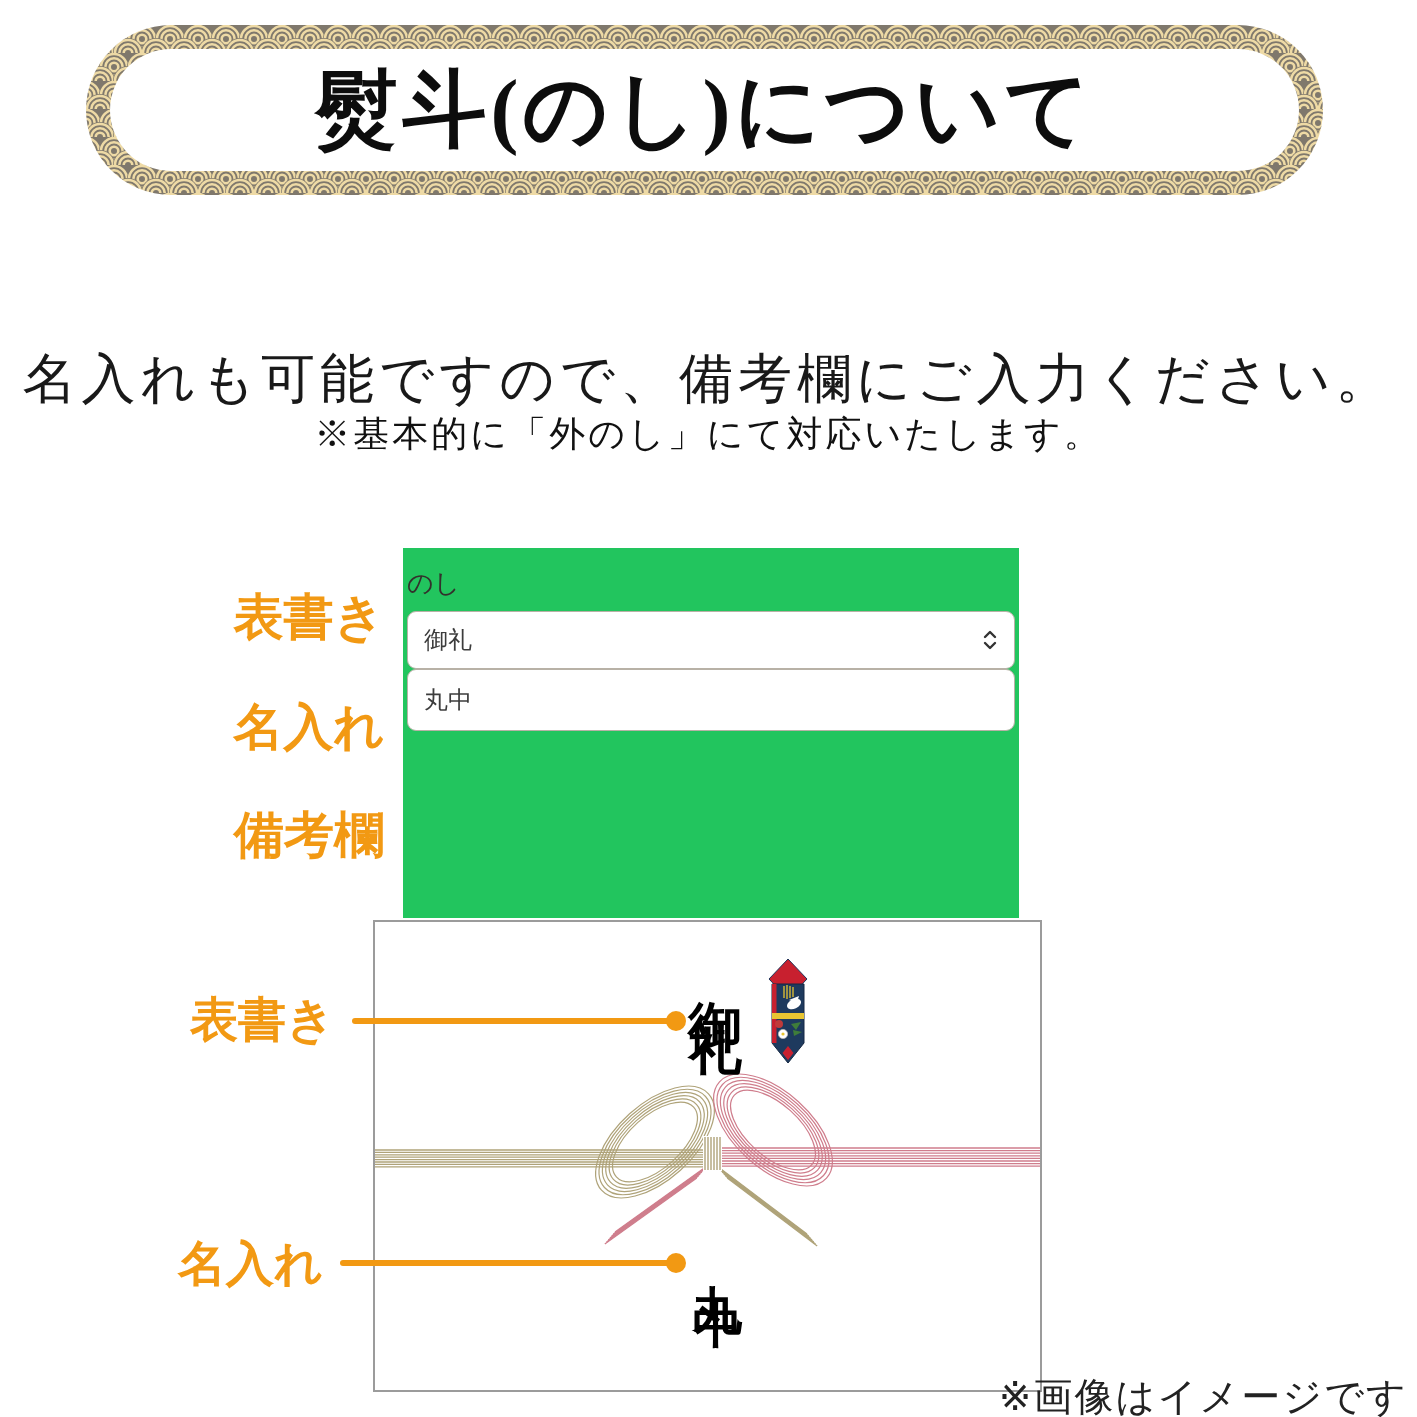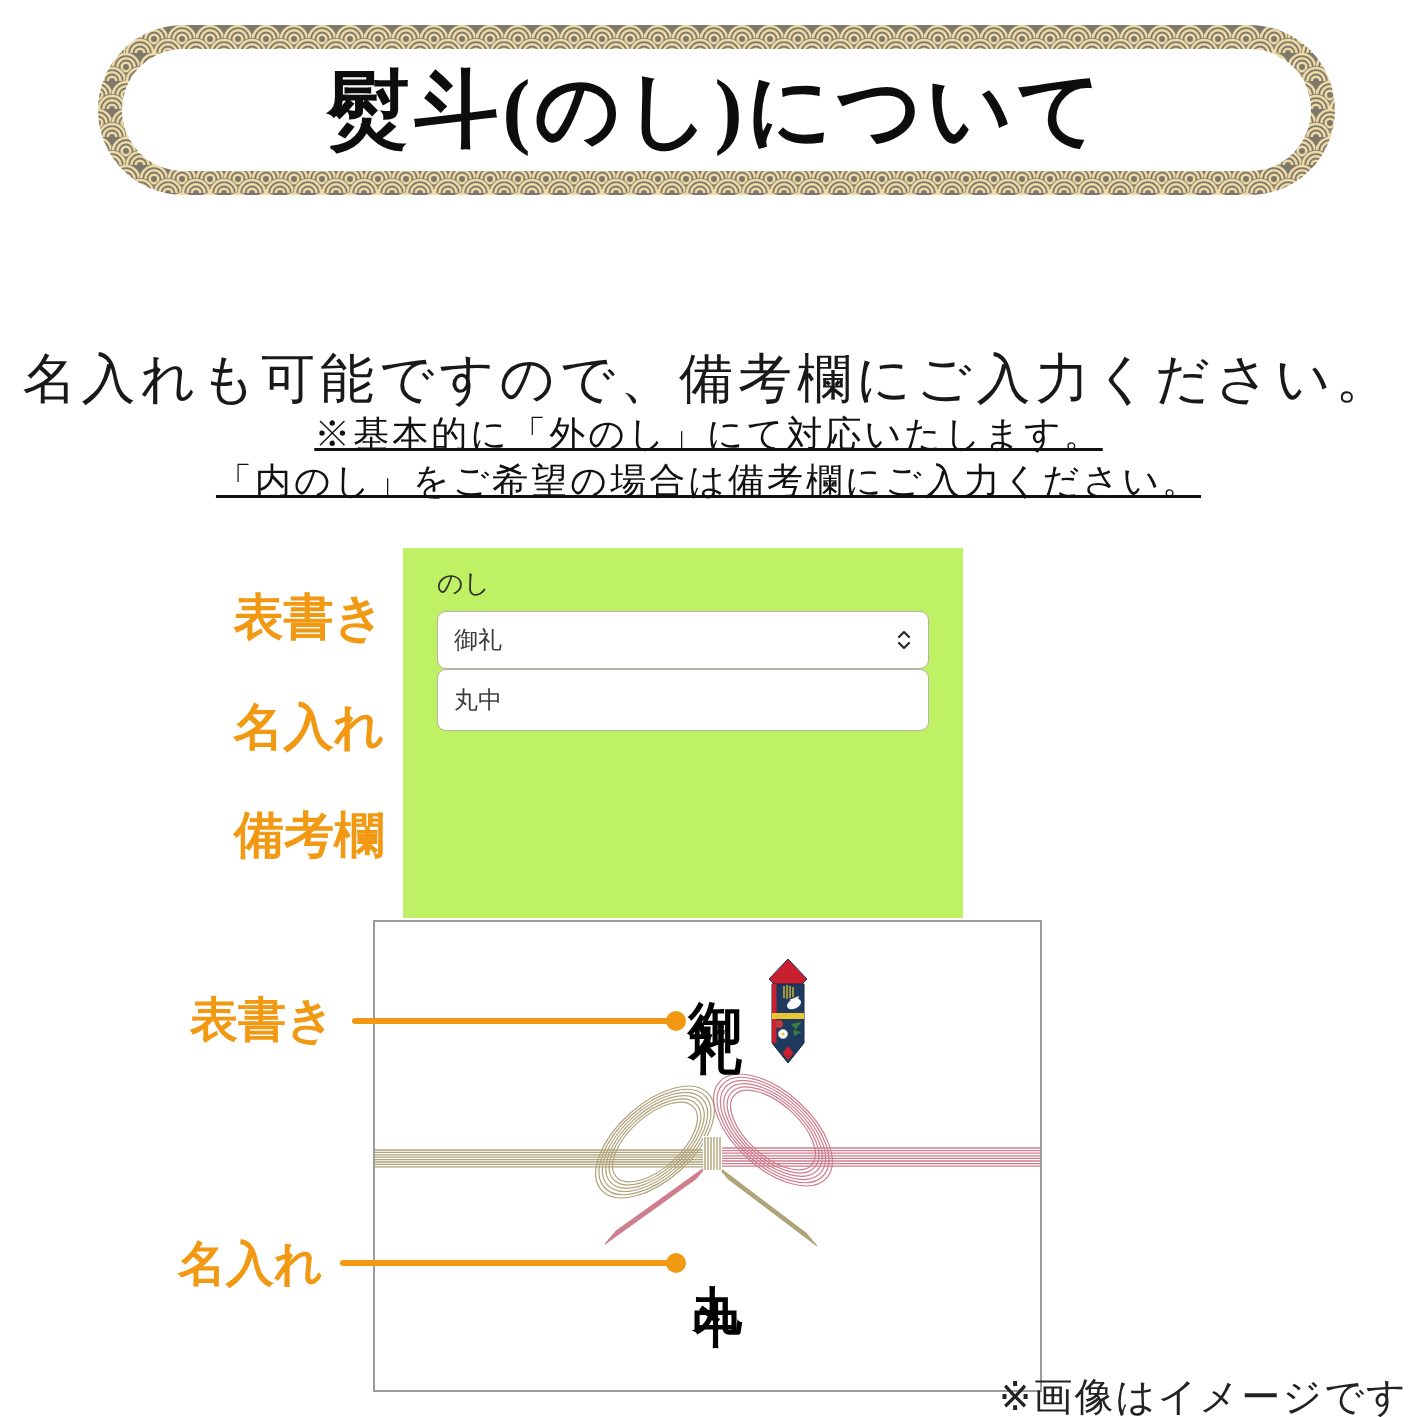--- a/index.html
+++ b/index.html
@@ -1,42 +1,42 @@
 <!DOCTYPE html>
 <html><head>
 <meta charset="utf-8">
 <style>
   html,body{margin:0;padding:0;background:#fff;}
   .canvas{position:relative;width:1417px;height:1417px;background:#fff;overflow:hidden;
           font-family:"Liberation Sans","DejaVu Sans",sans-serif;}
 
   
-  .banner{position:absolute;left:98px;top:25px;width:1237px;height:170px;border-radius:85px;overflow:hidden;}
+  .banner{position:absolute;left:86px;top:25px;width:1237px;height:170px;border-radius:85px;overflow:hidden;}
   .banner-bg{position:absolute;inset:0;width:100%;height:100%;}
   .banner-inner{position:absolute;inset:24px;background:#fff;border-radius:62px;
                 display:flex;align-items:center;justify-content:center;}
   .banner-title{font-family:"Liberation Serif","DejaVu Serif",serif;font-size:84px;font-weight:bold;
                 color:#0d0d0d;letter-spacing:4px;line-height:1;}
 
   
   .intro{position:absolute;left:0;width:1417px;text-align:center;
          font-family:"Liberation Serif","DejaVu Serif",serif;color:#191919;}
   .intro-1{top:221px;font-size:54px;letter-spacing:5px;}
   .intro-2{top:299px;font-size:54px;letter-spacing:5px;margin-top:44px;}
   .red{color:#b5182b;}
 
   
   .notice{position:absolute;left:0;width:1417px;text-align:center;
-          font-family:"Liberation Serif","DejaVu Serif",serif;color:#111;font-size:36px;letter-spacing:3px;text-decoration:underline;}
+          font-family:"Liberation Serif","DejaVu Serif",serif;color:#111;font-size:36px;letter-spacing:3px;}
   .notice-1{top:410px;}
   .notice-2{top:457px;}
 
   
-  .form-panel{position:absolute;left:403px;top:548px;width:560px;height:370px;background:#bef264;
-              box-sizing:border-box;padding:10px 34px;overflow:hidden;}
+  .form-panel{position:absolute;left:403px;top:548px;width:616px;height:370px;background:#22c55e;
+              box-sizing:border-box;padding:10px 4px;overflow:hidden;}
   .field-label{font-size:26px;color:#33312c;margin:8px 0 10px 0;}
   .select-box{height:56px;background:#fff;border:1px solid #b8b1a6;border-radius:9px;
               display:flex;align-items:center;padding:0 16px;justify-content:space-between;}
   .select-value{font-size:24px;color:#3c3c3c;}
   .text-input{width:100%;box-sizing:border-box;height:62px;background:#fff;border:1px solid #b8b1a6;
               border-radius:9px;padding:0 16px;font-size:24px;color:#3c3c3c;outline:none;
               font-family:"Liberation Sans","DejaVu Sans",sans-serif;}
   .textarea{width:100%;box-sizing:border-box;height:150px;background:#faf3e7;border:1px solid #cfc8bb;
             border-radius:4px;padding:14px 14px;font-size:24px;color:#3c3c3c;resize:none;outline:none;
             font-family:"Liberation Sans","DejaVu Sans",sans-serif;}
@@ -135,21 +135,20 @@
       <rect width="100%" height="100%" fill="url(#seigaiha)"></rect>
     </svg>
     <div class="banner-inner">
       <div class="banner-title">熨斗(のし)について</div>
     </div>
   </div>
 
   <div class="intro intro-2">名入れも可能ですので、備考欄にご入力ください。</div>
 
   <div class="notice notice-1">※基本的に「外のし」にて対応いたします。</div>
-  <div class="notice notice-2">「内のし」をご希望の場合は備考欄にご入力ください。</div>
 
   <div class="side-label side-omotegaki">表書き</div>
   <div class="side-label side-naire">名入れ</div>
   <div class="side-label side-biko">備考欄</div>
 
   <div class="form-panel">
     <div class="field-label">のし</div>
     <div class="select-box">
       <span class="select-value">御礼</span>
       <svg width="16" height="24" viewBox="0 0 16 24">

